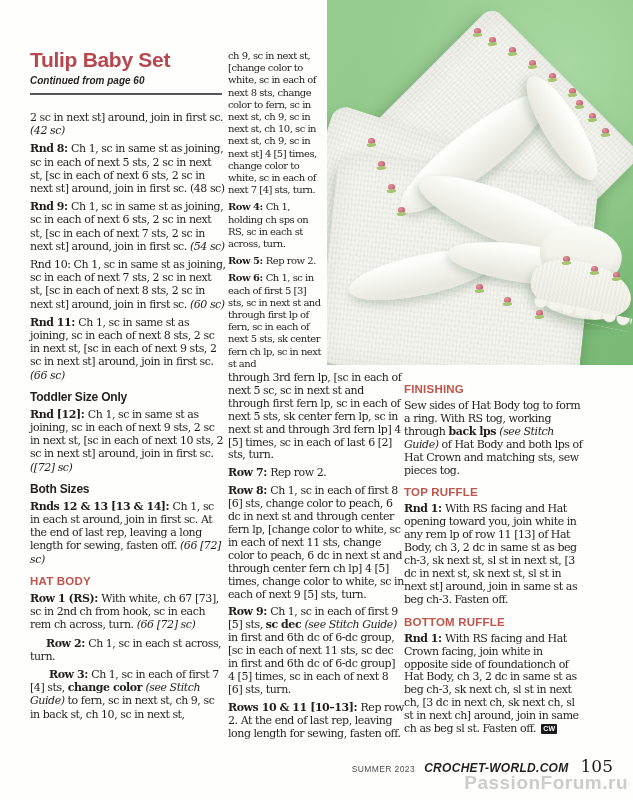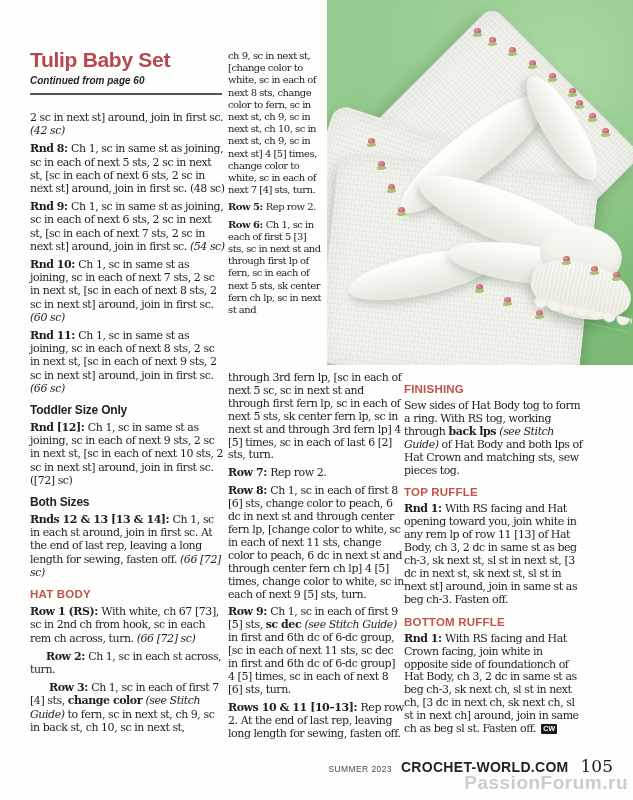--- a/index.html
+++ b/index.html
@@ -106,54 +106,55 @@
     background:radial-gradient(circle at 7px 2px,#f3f3ec 6px,rgba(0,0,0,0) 7px);
     background-size:14px 14px;background-repeat:repeat-x;
   }
 
   
   .footer-line{
     position:absolute;top:756px;right:20px;display:flex;align-items:baseline;gap:9px;
     font-family:"Liberation Sans",sans-serif;
   }
   .footer-issue{font-size:8.5px;color:#4d4d4f;letter-spacing:0.4px;}
-  .footer-site{font-size:14px;font-weight:bold;color:#231f20;letter-spacing:0.3px;}
+  .footer-site{font-size:12px;font-weight:bold;color:#231f20;letter-spacing:0.3px;font-style:italic;}
   .page-number{font-family:"DejaVu Serif",serif;font-size:17px;color:#1d1a1a;margin-left:3px;}
   .watermark{
     position:absolute;top:772px;right:5px;
     font-family:"Liberation Sans",sans-serif;font-weight:bold;font-size:19px;
     color:#cccccc;letter-spacing:0.5px;text-shadow:0 1px 0 #ffffff;
   }
 </style>
 </head>
 <body>
 
 <div class="col" id="col1">
   <h1 class="page-title">Tulip Baby Set</h1>
   <div class="continued">Continued from page 60</div>
   <div class="title-rule"></div>
   <div class="col1-text body-text">
       <p><span>2 sc in next st] around, join in first sc. </span><span style="font-style: italic;">(42 sc)</span></p>
       <p><span style="font-weight: bold;">Rnd 8: </span><span>Ch 1, sc in same st as joining, sc in each of next 5 sts, 2 sc in next st, [sc in each of next 6 sts, 2 sc in next st] around, join in first sc. </span><span style=" margin-top: 20px;">(48 sc)</span></p>
       <p><span style="font-weight: bold;">Rnd 9: </span><span>Ch 1, sc in same st as joining, sc in each of next 6 sts, 2 sc in next st, [sc in each of next 7 sts, 2 sc in next st] around, join in first sc. </span><span style="font-style: italic;">(54 sc)</span></p>
-      <p><span style="font-weight: bold; text-align: center;">Rnd 10: </span><span>Ch 1, sc in same st as joining, sc in each of next 7 sts, 2 sc in next st, [sc in each of next 8 sts, 2 sc in next st] around, join in first sc. </span><span style="font-style: italic;">(60 sc)</span></p>
+      <p><span style="font-weight: normal; text-align: center;">Rnd 10: </span><span>Ch 1, sc in same st as joining, sc in each of next 7 sts, 2 sc in next st, [sc in each of next 8 sts, 2 sc in next st] around, join in first sc. </span><span style="font-style: italic;">(60 sc)</span></p>
       <p><span style="font-weight: bold;">Rnd 11: </span><span>Ch 1, sc in same st as joining, sc in each of next 8 sts, 2 sc in next st, [sc in each of next 9 sts, 2 sc in next st] around, join in first sc. </span><span style="font-style: italic;">(66 sc)</span></p>
       <h4 class="subhead">Toddler Size Only</h4>
-      <p><span style="font-weight: bold;">Rnd [12]: </span><span>Ch 1, sc in same st as joining, sc in each of next 9 sts, 2 sc in next st, [sc in each of next 10 sts, 2 sc in next st] around, join in first sc. </span><span style="">([72] sc)</span></p>
+      <p><span style="font-weight: bold;">Rnd [12]: </span><span>Ch 1, sc in same st as joining, sc in each of next 9 sts, 2 sc in next st, [sc in each of next 10 sts, 2 sc in next st] around, join in first sc. </span><span style="font-style: italic;">([72] sc)</span></p>
       <h4 class="subhead">Both Sizes</h4>
       <p><span style="font-weight: bold;">Rnds 12 &amp; 13 [13 &amp; 14]: </span><span>Ch 1, sc in each st around, join in first sc. At the end of last rep, leaving a long length for sewing, fasten off. </span><span style="font-style: italic;">(66 [72] sc)</span></p>
       <h3 class="redhead">HAT BODY</h3>
       <p><span style="font-weight: bold;">Row 1 (RS): </span><span>With white, ch 67 [73], sc in 2nd ch from hook, sc in each rem ch across, turn. </span><span style="font-style: italic;">(66 [72] sc)</span></p>
       <p><span style="font-weight: bold; margin-left: 16px;">Row 2: </span><span>Ch 1, sc in each st across, turn.</span></p>
       <p><span style="font-weight: bold; margin-left: 19px;">Row 3: </span><span>Ch 1, sc in each of first 7 [4] sts, </span><span style="font-weight: bold;">change color </span><span style="font-style: italic;">(see Stitch Guide) </span><span>to fern, sc in next st, ch 9, sc in back st, ch 10, sc in next st,</span></p>
     </div>
 </div>
 
 <div class="col body-text" id="col2a">
     <p><span>ch 9, sc in next st, [change color to white, sc in each of next 8 sts, change color to fern, sc in next st, ch 9, sc in next st, ch 10, sc in next st, ch 9, sc in next st] 4 [5] times, change color to white, sc in each of next 7 [4] sts, turn.</span></p>
+    <p><span style="font-weight: bold;">Row 4: </span><span>Ch 1, holding ch sps on RS, sc in each st across, turn.</span></p>
     <p><span style="font-weight: bold;">Row 5: </span><span>Rep row 2.</span></p>
     <p><span style="font-weight: bold;">Row 6: </span><span>Ch 1, sc in each of first 5 [3] sts, sc in next st and through first lp of fern, sc in each of next 5 sts, sk center fern ch lp, sc in next st and</span></p>
   </div>
 
 <div class="col body-text" id="col2b">
     <p><span>through 3rd fern lp, [sc in each of next 5 sc, sc in next st and through first fern lp, sc in each of next 5 sts, sk center fern lp, sc in next st and through 3rd fern lp] 4 [5] times, sc in each of last 6 [2] sts, turn.</span></p>
     <p><span style="font-weight: bold;">Row 7: </span><span>Rep row 2.</span></p>
     <p><span style="font-weight: bold;">Row 8: </span><span>Ch 1, sc in each of first 8 [6] sts, change color to peach, 6 dc in next st and through center fern lp, [change color to white, sc in each of next 11 sts, change color to peach, 6 dc in next st and through center fern ch lp] 4 [5] times, change color to white, sc in each of next 9 [5] sts, turn.</span></p>
     <p><span style="font-weight: bold;">Row 9: </span><span>Ch 1, sc in each of first 9 [5] sts, </span><span style="font-weight: bold;">sc dec </span><span style="font-style: italic;">(see Stitch Guide) </span><span>in first and 6th dc of 6-dc group, [sc in each of next 11 sts, sc dec in first and 6th dc of 6-dc group] 4 [5] times, sc in each of next 8 [6] sts, turn.</span></p>
     <p><span style="font-weight: bold;">Rows 10 &amp; 11 [10–13]: </span><span>Rep row 2. At the end of last rep, leaving long length for sewing, fasten off.</span></p>

